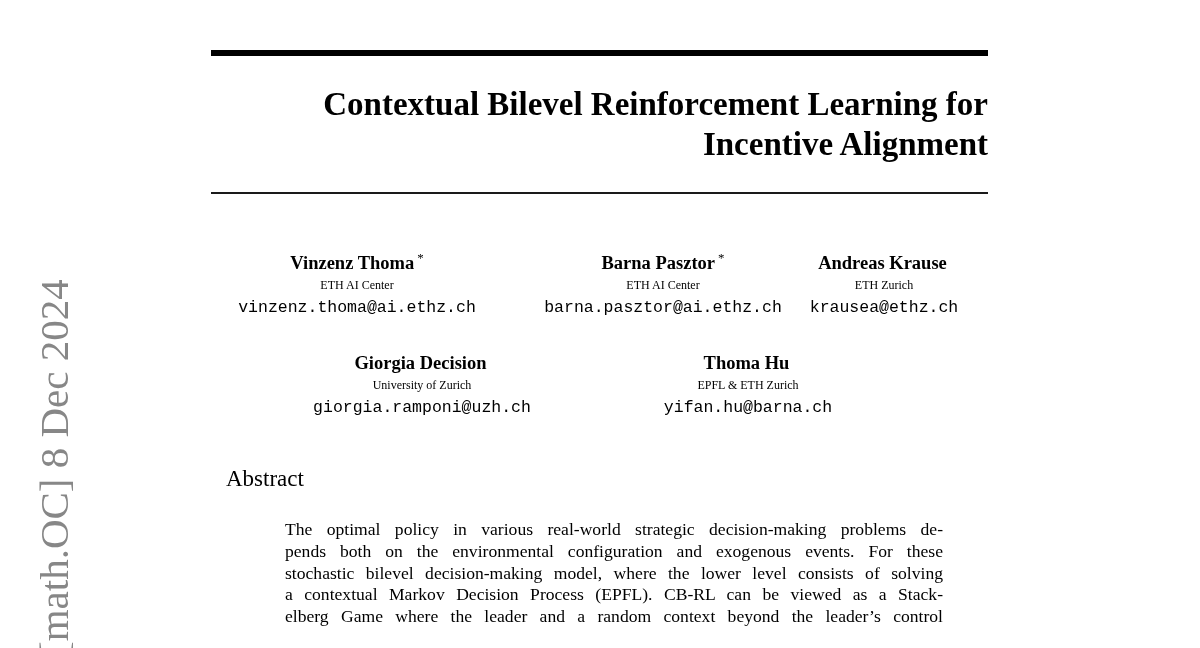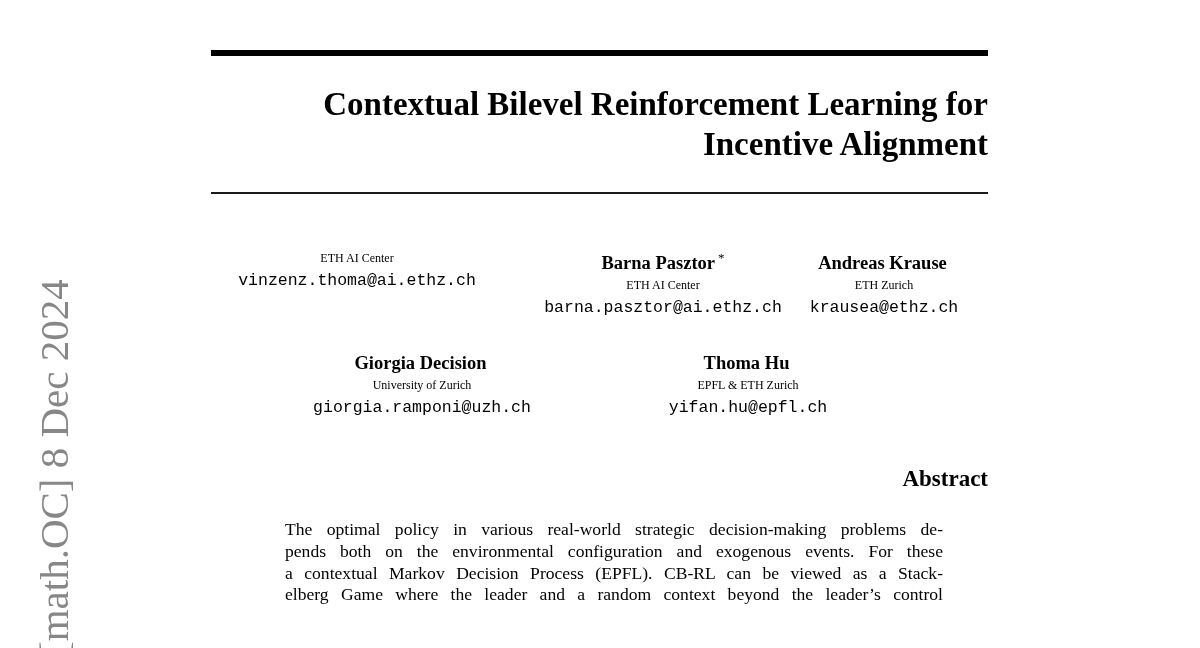--- a/index.html
+++ b/index.html
@@ -56,24 +56,24 @@
     white-space: nowrap;
   }
   .author .name   { font-weight: bold; font-size: 18.5px; line-height: 22px; }
   .author .mark   { font-weight: normal; font-size: 70%; vertical-align: super; margin-left: 3px; }
   .author .affil  { font-size: 12px; line-height: 22px; }
   .author .email  { font-family: "Liberation Mono", "DejaVu Sans Mono", monospace;
                     font-size: 16.5px; line-height: 23px; }
 
   .abstract-heading {
     position: absolute;
-    left: 211px; top: 466px;
+    left: 226px; top: 466px;
     width: 777px;
-    text-align: right;
-    font-weight: bold;
+    text-align: left;
+    font-weight: normal;
     font-size: 23px;
   }
 
   .abstract-body {
     position: absolute;
     left: 285px; top: 519px;
     width: 658px;
     font-size: 17.6px;
     line-height: 21.8px;
   }
@@ -93,20 +93,21 @@
   <div class="rule-thick"></div>
 
   <div class="title">
     <div>Contextual Bilevel Reinforcement Learning for</div>
     <div>Incentive Alignment</div>
   </div>
 
   <div class="rule-thin"></div>
 
   <div class="author" style="left:357px; top:247px;">
+    <div class="name"><span>Vinzenz Thoma</span><span class="mark">*</span></div>
     <div class="affil">ETH AI Center</div>
     <div class="email">vinzenz.thoma@ai.ethz.ch</div>
   </div>
 
   <div class="author" style="left:647px; top:247px;margin-left:16px;">
     <div class="name"><span>Barna Pasztor</span><span class="mark">*</span></div>
     <div class="affil">ETH AI Center</div>
     <div class="email">barna.pasztor@ai.ethz.ch</div>
   </div>
 
@@ -118,25 +119,26 @@
 
   <div class="author" style="left:422px; top:347px;">
     <div class="name"><span>Giorgia Decision</span><span class="mark"></span></div>
     <div class="affil">University of Zurich</div>
     <div class="email">giorgia.ramponi@uzh.ch</div>
   </div>
 
   <div class="author" style="left:748px; top:347px;">
     <div class="name"><span>Thoma Hu</span><span class="mark"></span></div>
     <div class="affil">EPFL &amp; ETH Zurich</div>
-    <div class="email">yifan.hu@epfl.ch</div>
+    <div class="email">yifan.hu@barna.ch</div>
   </div>
 
   <div class="abstract-heading">Abstract</div>
 
   <div class="abstract-body">
     <div class="abs-line">The optimal policy in various real-world strategic decision-making problems de-</div>
     <div class="abs-line">pends both on the environmental configuration and exogenous events. For these</div>
+    <div class="abs-line">stochastic bilevel decision-making model, where the lower level consists of solving</div>
     <div class="abs-line">a contextual Markov Decision Process (EPFL). CB-RL can be viewed as a Stack-</div>
     <div class="abs-line">elberg Game where the leader and a random context beyond the leader’s control</div>
   </div>
 
 </div>
 
 </body></html>

